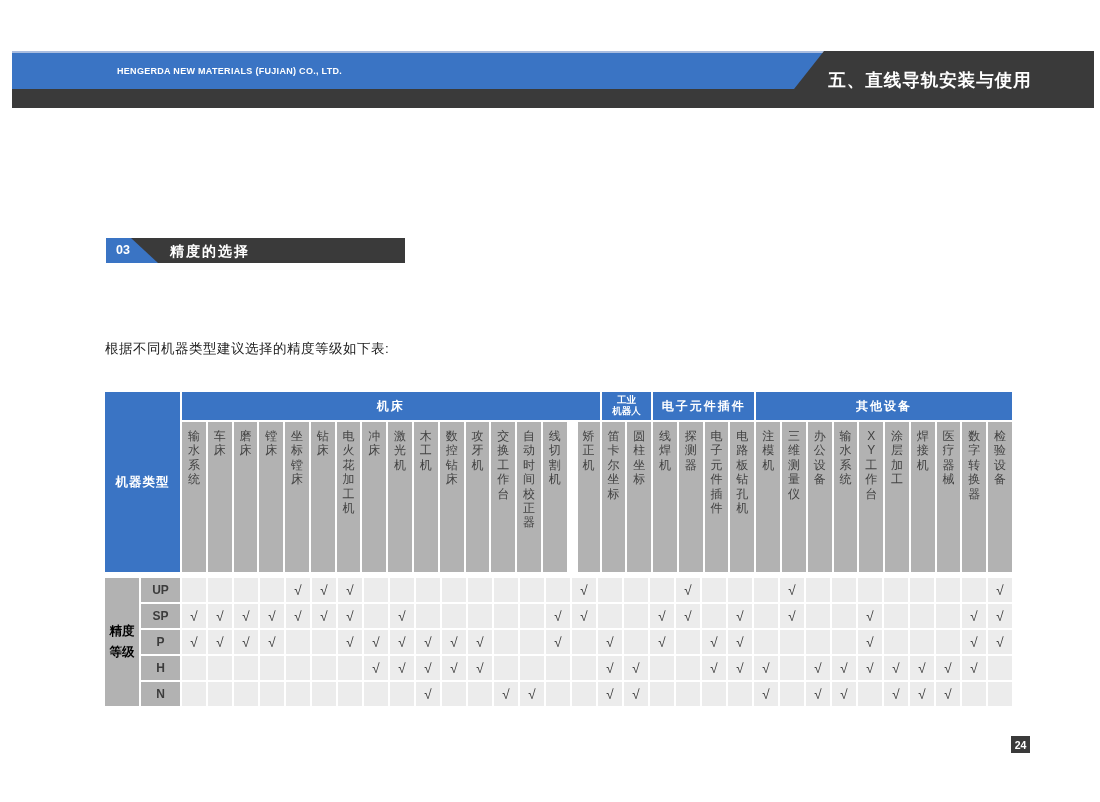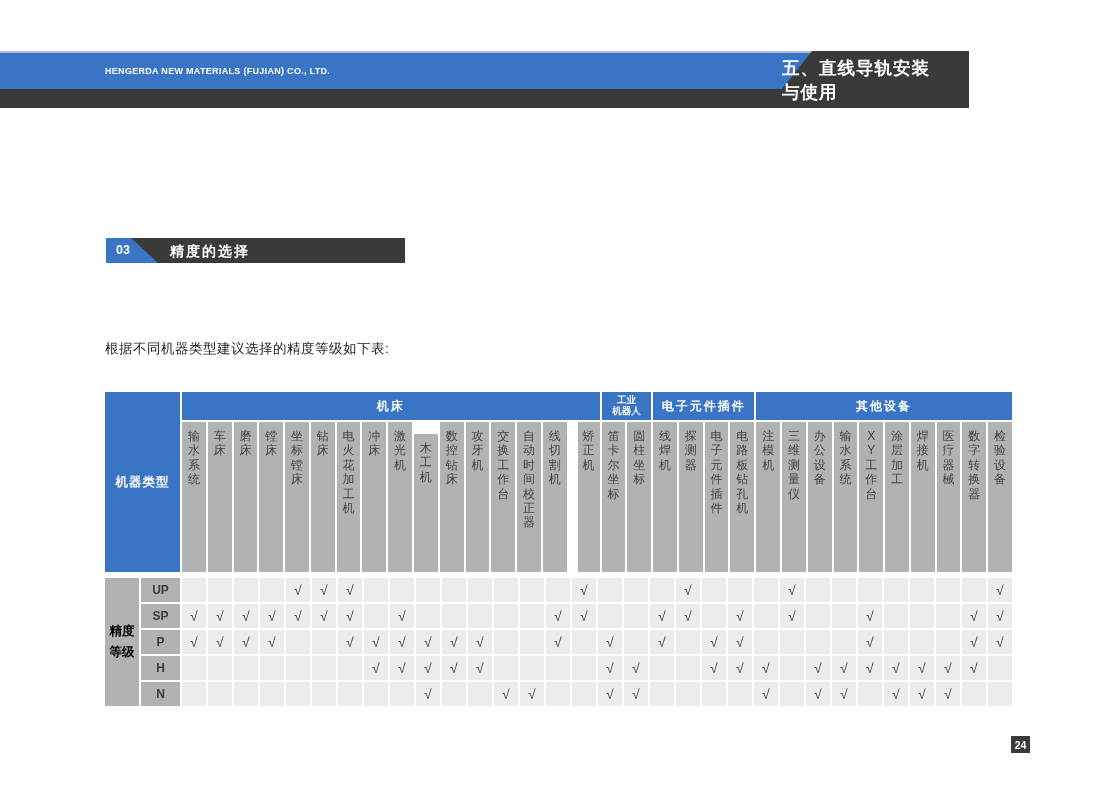--- a/index.html
+++ b/index.html
@@ -3,21 +3,21 @@
 <meta charset="utf-8">
 <style>
   * { margin:0; padding:0; box-sizing:border-box; }
   html,body { background:#ffffff; }
   .page {
     position:relative; width:1100px; height:802px; background:#fff;
     font-family:"Liberation Sans","DejaVu Sans",sans-serif;
     outline:1px solid #e3e3e3; overflow:hidden;
   }
   
-  .topbar { position:absolute; left:0; top:51px; width:969px; height:57px; background:var(--dark,#3a3a3a); }
+  .topbar { position:absolute; left:12px; top:51px; width:1082px; height:57px; background:var(--dark,#3a3a3a); }
   .topbar-blue {
     position:absolute; left:0; top:0; width:812px; height:38px;
     background:linear-gradient(to bottom,#a9bde0 0,#a9bde0 2px,var(--blue,#3a74c4) 2px);
     clip-path:polygon(0 0,100% 0,calc(100% - 30px) 100%,0 100%);
   }
   .company {
     position:absolute; left:105px; top:0; height:38px; line-height:40px;
     color:#fff; font-size:9px; font-weight:bold; letter-spacing:.3px;
   }
   .chapter-title {
@@ -100,21 +100,21 @@
         <div class="cell cat" style="grid-area: 1 / 25 / auto / 35;">其他设备</div>
         <div class="cell colhead" style="grid-area: 2 / 3;">输水系统</div>
         <div class="cell colhead" style="grid-area: 2 / 4;">车床</div>
         <div class="cell colhead" style="grid-area: 2 / 5;">磨床</div>
         <div class="cell colhead" style="grid-area: 2 / 6;">镗床</div>
         <div class="cell colhead" style="grid-area: 2 / 7;">坐标镗床</div>
         <div class="cell colhead" style="grid-area: 2 / 8;">钻床</div>
         <div class="cell colhead" style="grid-area: 2 / 9;">电火花加工机</div>
         <div class="cell colhead" style="grid-area: 2 / 10;">冲床</div>
         <div class="cell colhead" style="grid-area: 2 / 11;">激光机</div>
-        <div class="cell colhead" style="grid-area: 2 / 12; margin-top: 12px;">木工机</div>
+        <div class="cell colhead" style="grid-area: 2 / 12;">木工机</div>
         <div class="cell colhead" style="grid-area: 2 / 13;">数控钻床</div>
         <div class="cell colhead" style="grid-area: 2 / 14;">攻牙机</div>
         <div class="cell colhead" style="grid-area: 2 / 15;">交换工作台</div>
         <div class="cell colhead" style="grid-area: 2 / 16;">自动时间校正器</div>
         <div class="cell colhead" style="grid-area: 2 / 17;">线切割机</div>
         <div class="cell colhead" style="grid-area: 2 / 18; margin-left: 9px;">矫正机</div>
         <div class="cell colhead" style="grid-area: 2 / 19;">笛卡尔坐标</div>
         <div class="cell colhead" style="grid-area: 2 / 20;">圆柱坐标</div>
         <div class="cell colhead" style="grid-area: 2 / 21;">线焊机</div>
         <div class="cell colhead" style="grid-area: 2 / 22;">探测器</div>

